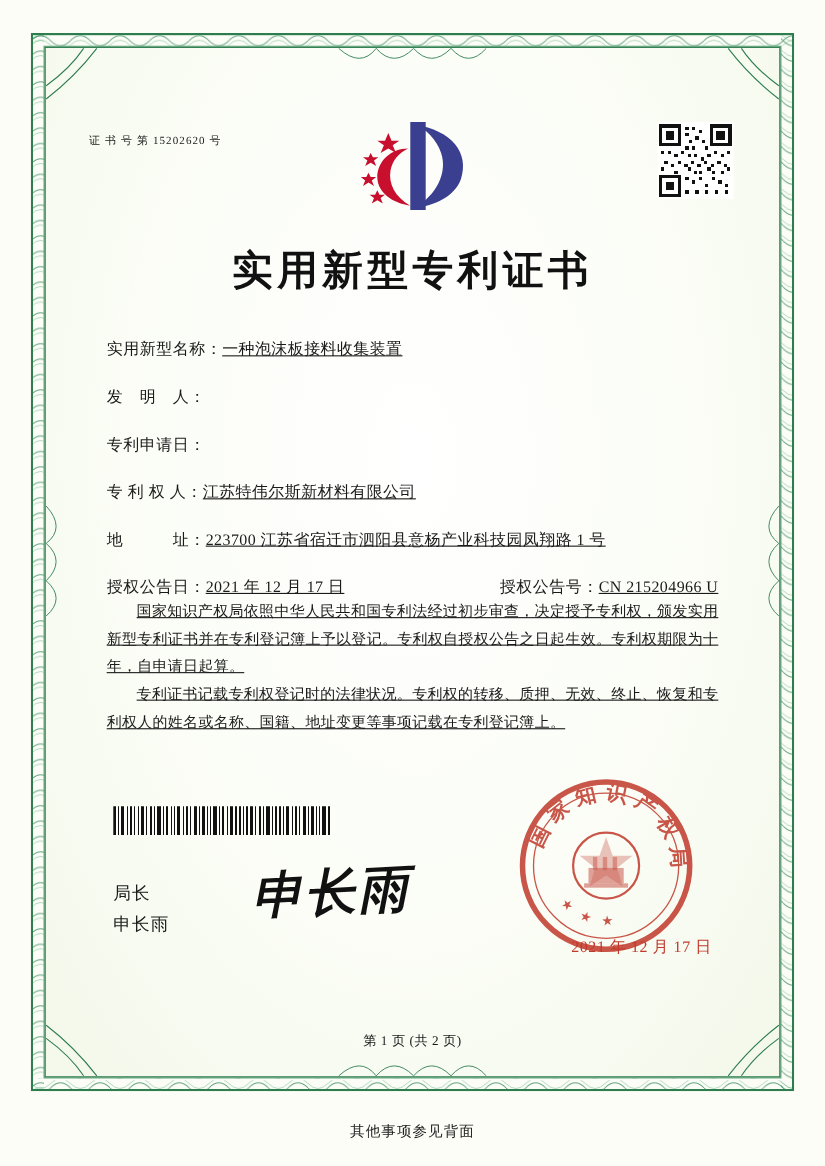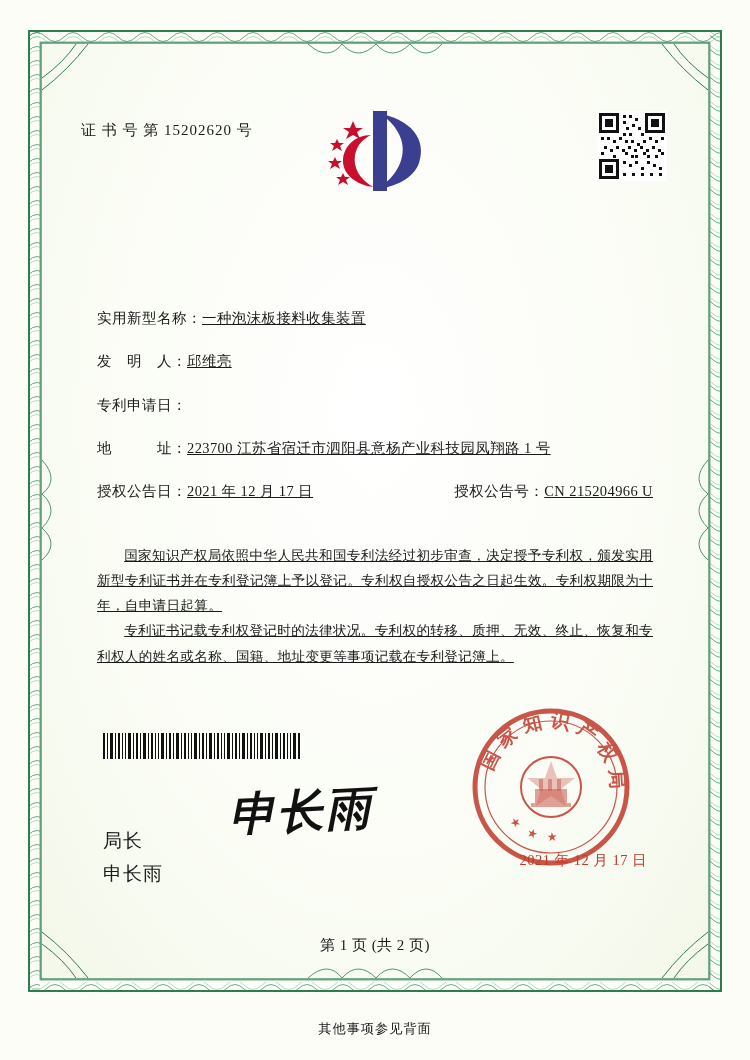--- a/index.html
+++ b/index.html
@@ -36,21 +36,21 @@
   
   .content {
     position: absolute;
     left: 41px; top: 43px; right: 41px; bottom: 81px;
   }
 
   .cert-no {
     position: absolute;
     left: 40px;
     top: 78px;
-    font-size: 15px;
+    font-size: 10px;
     letter-spacing: 1px;
     color: #1a1a1a;
   }
 
   .logo {
     position: absolute;
     left: 50%;
     top: 62px;
     transform: translateX(-50%);
     width: 120px;
@@ -124,22 +124,22 @@
     position: absolute;
     left: 62px;
     top: 690px;
     width: 198px;
     height: 26px;
   }
 
   .sign-label {
     position: absolute;
     left: 62px;
-    top: 781px;
-    font-size: 19px;
+    top: 756px;
+    font-size: 16px;
     line-height: 1.75;
     letter-spacing: 1px;
   }
 
   .signature {
     position: absolute;
     left: 188px;
     top: 738px;
     font-size: 46px;
     font-family: "DejaVu Serif", serif;
@@ -165,21 +165,21 @@
     font-size: 14.5px;
     color: #c0392b;
     letter-spacing: 0.5px;
   }
 
   .page-num {
     position: absolute;
     left: 0; right: 0;
     bottom: 24px;
     text-align: center;
-    font-size: 15px;
+    font-size: 12px;
     letter-spacing: 0.5px;
   }
 
   .footnote {
     position: absolute;
     left: 0; right: 0;
     bottom: 22px;
     text-align: center;
     font-size: 13.2px;
     color: #222;
@@ -315,32 +315,36 @@
             <rect x="35" y="62" width="3" height="3"></rect>
           <rect x="44" y="62" width="3" height="3"></rect>
             <rect x="53" y="62" width="3" height="3"></rect>
             <rect x="62" y="62" width="3" height="3"></rect>
           <rect x="50" y="44" width="3" height="3"></rect>
             <rect x="38" y="44" width="3" height="3"></rect>
         </g>
       </svg>
     </div>
 
+    <div class="title">实用新型专利证书</div>
 
     <div class="fields">
       <div class="field-row">
         <span class="field-label">实用新型名称：</span>
         <span class="field-value">一种泡沫板接料收集装置</span>
       </div>
       <div class="field-row">
         <span class="field-label">发　明　人：</span>
-        <span class="field-value">邱维亮</span>
       </div>
       <div class="field-row">
         <span class="field-label">专利申请日：</span>
+      </div>
+      <div class="field-row">
+        <span class="field-label">专 利 权 人：</span>
+        <span class="field-value">江苏特伟尔斯新材料有限公司</span>
       </div>
       <div class="field-row">
         <span class="field-label">地　　　址：</span>
         <span class="field-value">223700 江苏省宿迁市泗阳县意杨产业科技园凤翔路 1 号</span>
       </div>
       <div class="field-row double">
         <span class="field-label">授权公告日：</span>
         <span class="field-value v1">2021 年 12 月 17 日</span>
         <span class="col2">
           <span class="field-label">授权公告号：</span>

